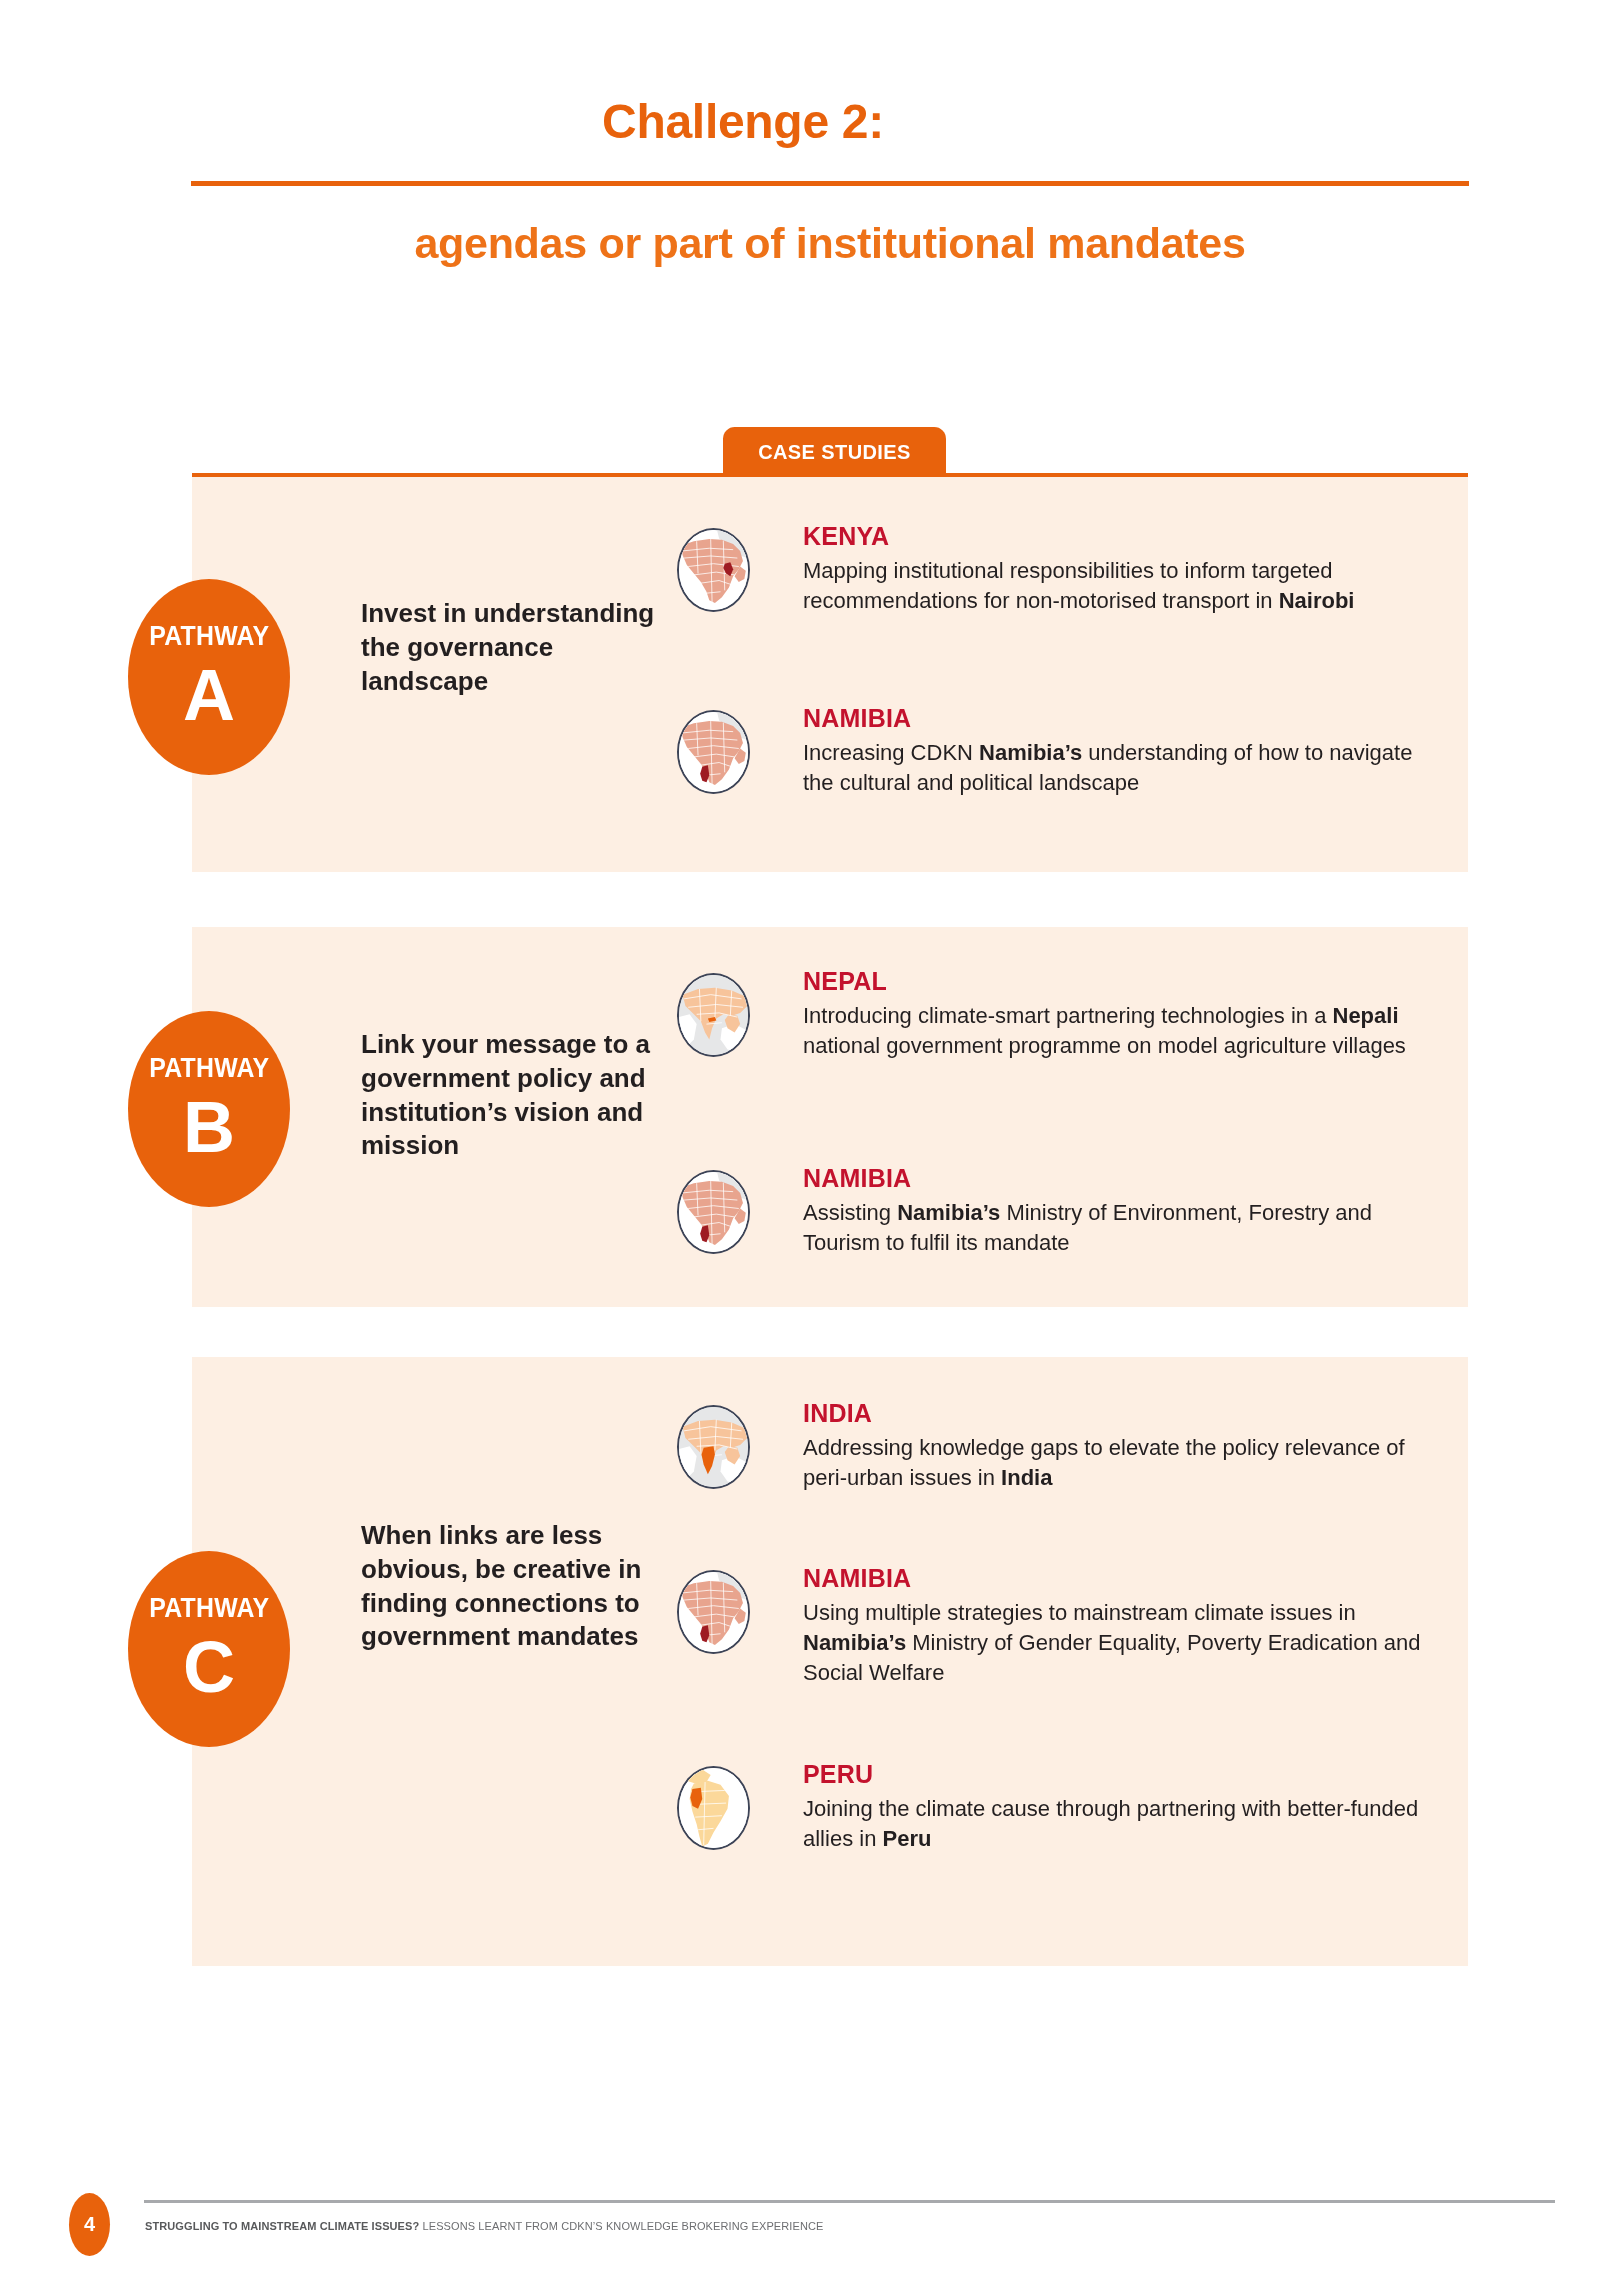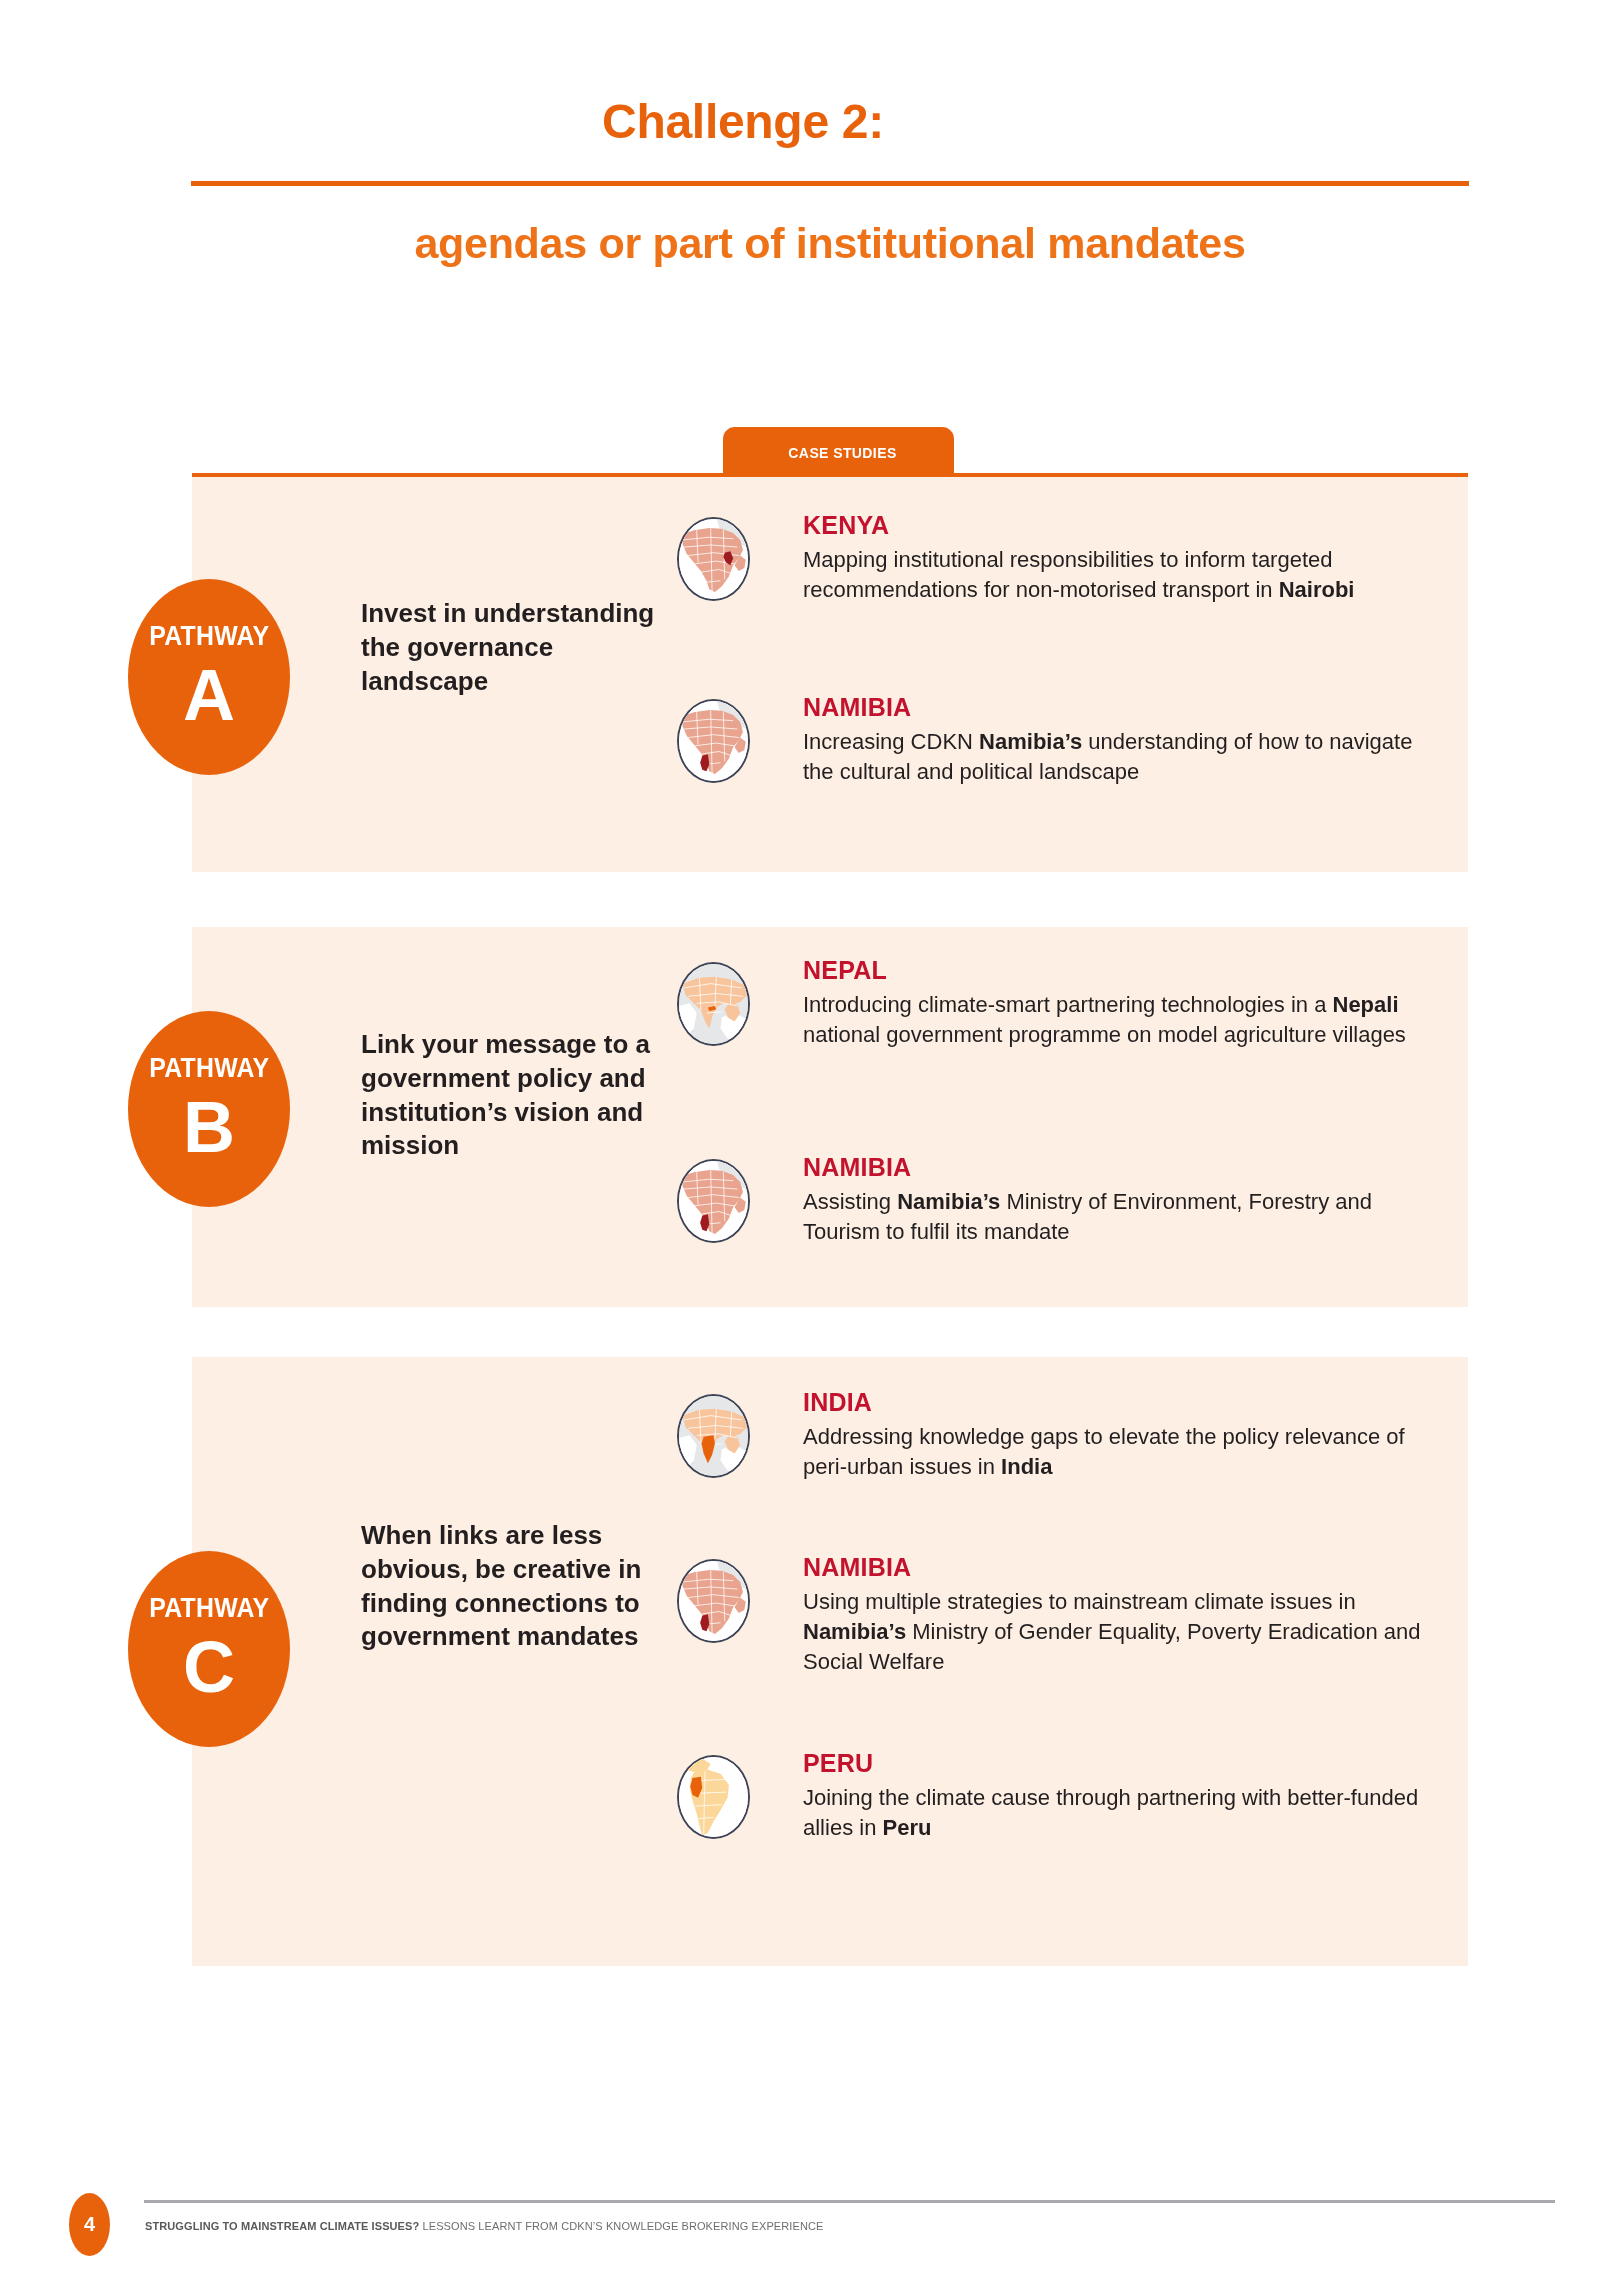--- a/index.html
+++ b/index.html
@@ -41,27 +41,26 @@
   }
 
   
   #case-studies-tab {
     position:absolute;
     left:723px; top:427px;
     width:223px; height:51px;
     background:#E8620C;
     border-radius:11.8px 11.8px 0 0;
     color:#ffffff;
-    font-size:14px;
+    font-size:20px;
     font-weight:bold;
     letter-spacing:0.4px;
     display:flex;
     align-items:center;
     justify-content:center;
-    padding-left:8px;
   }
 
   
   .panel {
     position:absolute;
     left:192px;
     width:1276px;
     background:#FDEFE3;
     border-top:4.6px solid #E8620C;
     box-sizing:border-box;
@@ -106,21 +105,21 @@
     font-size:26px;
     font-weight:bold;
     line-height:1.30;
     width:308px;
   }
   #desc-a { left:361px; top:597px; }
   #desc-b { left:361px; top:1028px; }
   #desc-c { left:361px; top:1519px; }
 
   
-  .case-item { position:absolute; left:677px; width:772px; }
+  .case-item { position:absolute; left:677px; width:772px;margin-top:11px; }
   .case-map {
     position:absolute;
     left:0; top:3.9px;
     width:73px; height:84px;
     border-radius:50%;
     border:2.6px solid #3D4457;
     background:#ffffff;
     overflow:hidden;
     box-sizing:border-box;
   }

